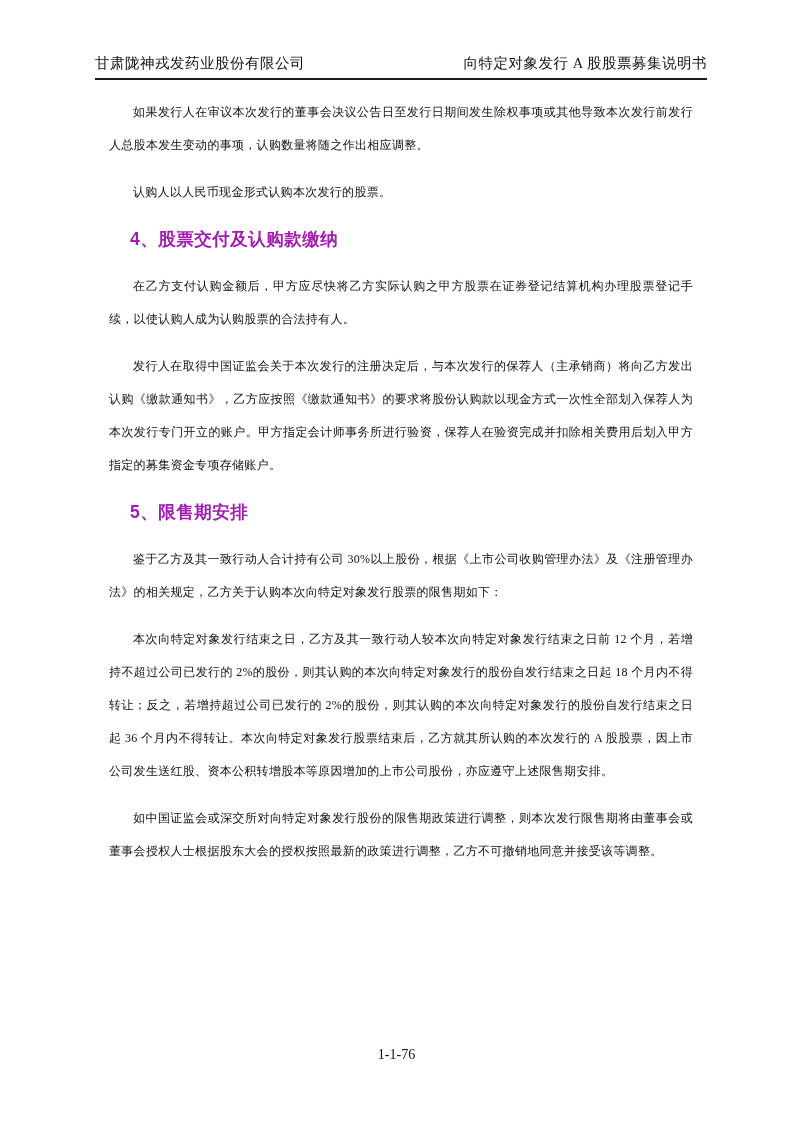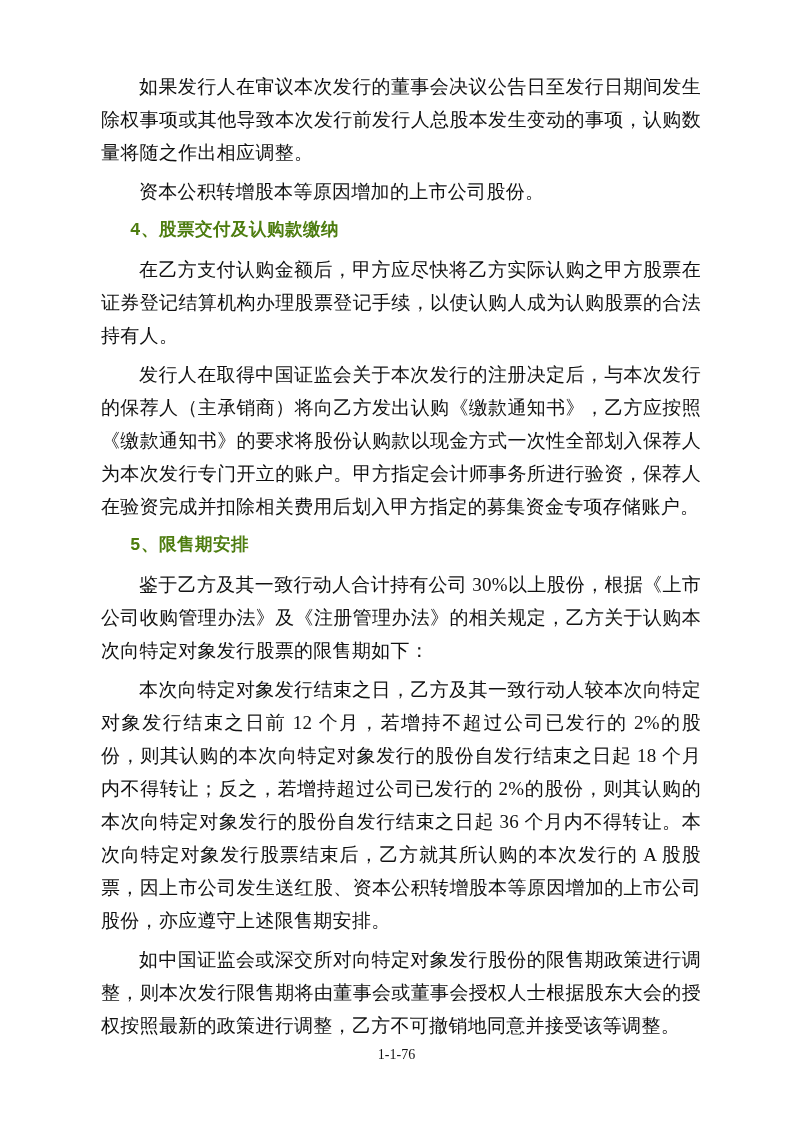--- a/index.html
+++ b/index.html
@@ -23,58 +23,62 @@
     padding-bottom: 5px;
     font-size: 14.5px;
     line-height: 19px;
     letter-spacing: 0.5px;
   }
   .doc-content {
     margin-top: 16px;
     width: 612px;
   }
   .para {
-    margin: 6px;
-    font-size: 19px;
+    margin: 14px;
+    font-size: 12px;
     line-height: 33px;
     letter-spacing: 0.3px;
     text-indent: 2em;
     text-align: justify;
     text-justify: inter-ideograph;
   }
   .section-heading {
     margin: 2px 0;
-    font-family: Liberation Mono, monospace;
+    font-family: Liberation Sans, sans-serif;
     font-weight: bold;
     font-size: 17.5px;
     line-height: 33px;
     letter-spacing: 0.5px;
     text-indent: 2em;
-    color: #4d7c0f;
+    color: #a21caf;
   }
   .doc-footer {
     position: absolute;
     left: 0;
     top: 1046px;
     width: 793px;
     text-align: center;
     font-size: 14px;
     line-height: 18px;
     color: #111111;
   }
 </style>
 </head>
 <body>
 
 <div class="page">
 
+  <div class="doc-header">
+    <span>甘肃陇神戎发药业股份有限公司</span>
+    <span>向特定对象发行 A 股股票募集说明书</span>
+  </div>
 
   <div class="doc-content">
     <p class="para">如果发行人在审议本次发行的董事会决议公告日至发行日期间发生除权事项或其他导致本次发行前发行人总股本发生变动的事项，认购数量将随之作出相应调整。</p>
-    <p class="para">资本公积转增股本等原因增加的上市公司股份。</p>
+    <p class="para">认购人以人民币现金形式认购本次发行的股票。</p>
     <h2 class="section-heading">4、股票交付及认购款缴纳</h2>
     <p class="para">在乙方支付认购金额后，甲方应尽快将乙方实际认购之甲方股票在证券登记结算机构办理股票登记手续，以使认购人成为认购股票的合法持有人。</p>
     <p class="para">发行人在取得中国证监会关于本次发行的注册决定后，与本次发行的保荐人（主承销商）将向乙方发出认购《缴款通知书》，乙方应按照《缴款通知书》的要求将股份认购款以现金方式一次性全部划入保荐人为本次发行专门开立的账户。甲方指定会计师事务所进行验资，保荐人在验资完成并扣除相关费用后划入甲方指定的募集资金专项存储账户。</p>
     <h2 class="section-heading">5、限售期安排</h2>
     <p class="para">鉴于乙方及其一致行动人合计持有公司 30%以上股份，根据《上市公司收购管理办法》及《注册管理办法》的相关规定，乙方关于认购本次向特定对象发行股票的限售期如下：</p>
     <p class="para">本次向特定对象发行结束之日，乙方及其一致行动人较本次向特定对象发行结束之日前 12 个月，若增持不超过公司已发行的 2%的股份，则其认购的本次向特定对象发行的股份自发行结束之日起 18 个月内不得转让；反之，若增持超过公司已发行的 2%的股份，则其认购的本次向特定对象发行的股份自发行结束之日起 36 个月内不得转让。本次向特定对象发行股票结束后，乙方就其所认购的本次发行的 A 股股票，因上市公司发生送红股、资本公积转增股本等原因增加的上市公司股份，亦应遵守上述限售期安排。</p>
     <p class="para">如中国证监会或深交所对向特定对象发行股份的限售期政策进行调整，则本次发行限售期将由董事会或董事会授权人士根据股东大会的授权按照最新的政策进行调整，乙方不可撤销地同意并接受该等调整。</p>
   </div>
 
   <div class="doc-footer">

